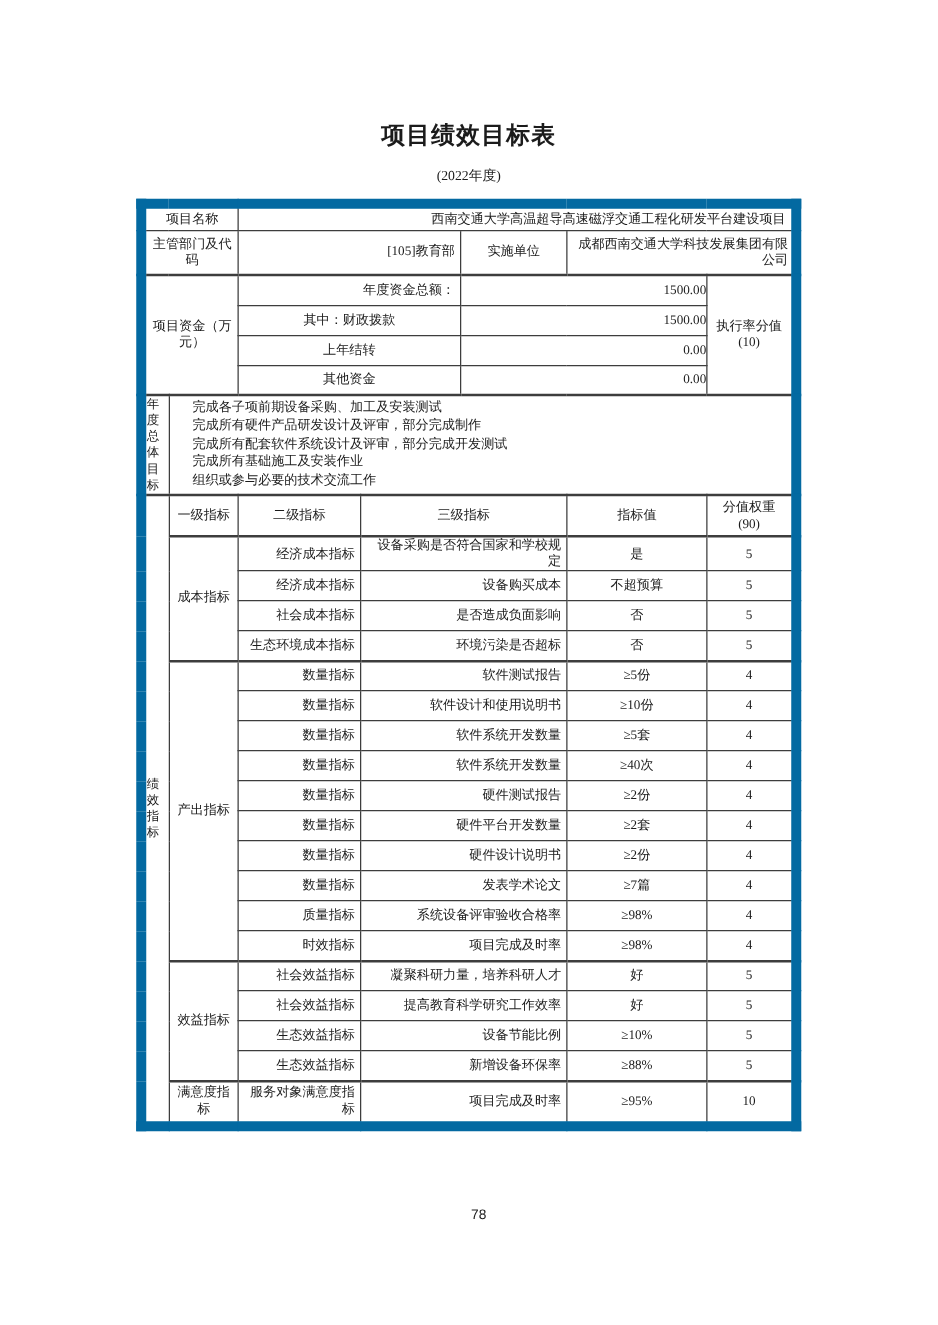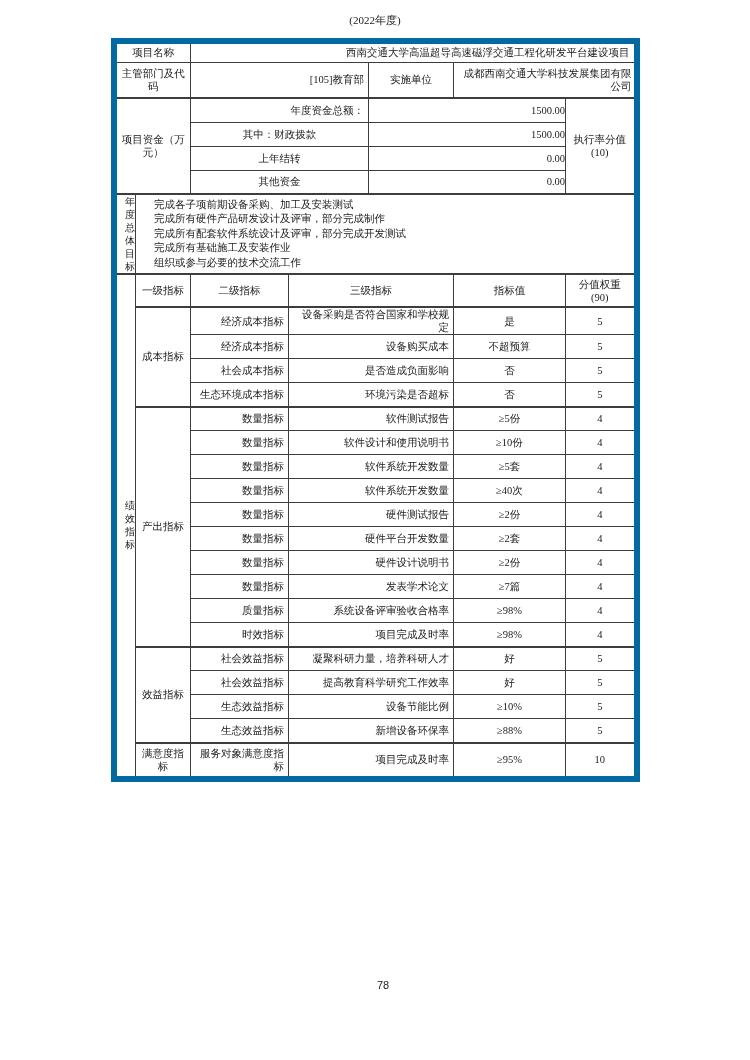--- a/index.html
+++ b/index.html
@@ -11,47 +11,48 @@
   .page{position:relative;width:750px;height:1060px;}
   .doc-title{
     padding-top:97px;text-align:center;font-size:19px;font-weight:bold;
     letter-spacing:1px;line-height:24px;
   }
   .doc-subtitle{
     text-align:center;font-size:11px;margin-top:13px;line-height:14px;
   }
   table.main{
     border-collapse:collapse;table-layout:fixed;width:523px;
-    margin:11px auto 12px auto;border:6px solid #0369a1;
+    margin:11px auto 12px auto;border:8px solid #0369a1;
   }
   td{
     border:1px solid #3d3d3d;font-size:10.5px;line-height:13px;
     padding:0 3px;vertical-align:middle;overflow:hidden;
     word-break:break-all;
   }
   td.sec{border-bottom-width:2px;}
   .c{text-align:center;}
   .l{text-align:right;padding:0 4px;}
   .r{text-align:right;padding-right:0;}
   .pl10{padding-left:10px;}
   .tight{padding:0 2px;}
-  .stack{padding:0;font-size:10px;line-height:13px;text-align:right;}
+  .stack{padding:0;font-size:10px;line-height:13px;text-align:left;}
   .goals-text{padding-left:18px;line-height:14.5px;font-size:10.5px;}
   tr.h20{height:21px;} tr.h24{height:24px;} tr.h33{height:33px;}
   tr.h36{height:36px;} tr.h80{height:80px;}
   .pagenum{
     position:absolute;left:16px;right:0;top:966px;text-align:center;
     font-size:11px;font-family:"Liberation Sans","DejaVu Sans",sans-serif;
   }
 </style>
 </head>
 <body>
 
 <div class="page">
 
+  <div class="doc-title">项目绩效目标表</div>
   <div class="doc-subtitle">(2022年度)</div>
 
   <table class="main">
     <colgroup>
       <col style="width:22px">
         <col style="width:55px">
         <col style="width:98px">
       <col style="width:80px">
         <col style="width:85px">
         <col style="width:112px">

